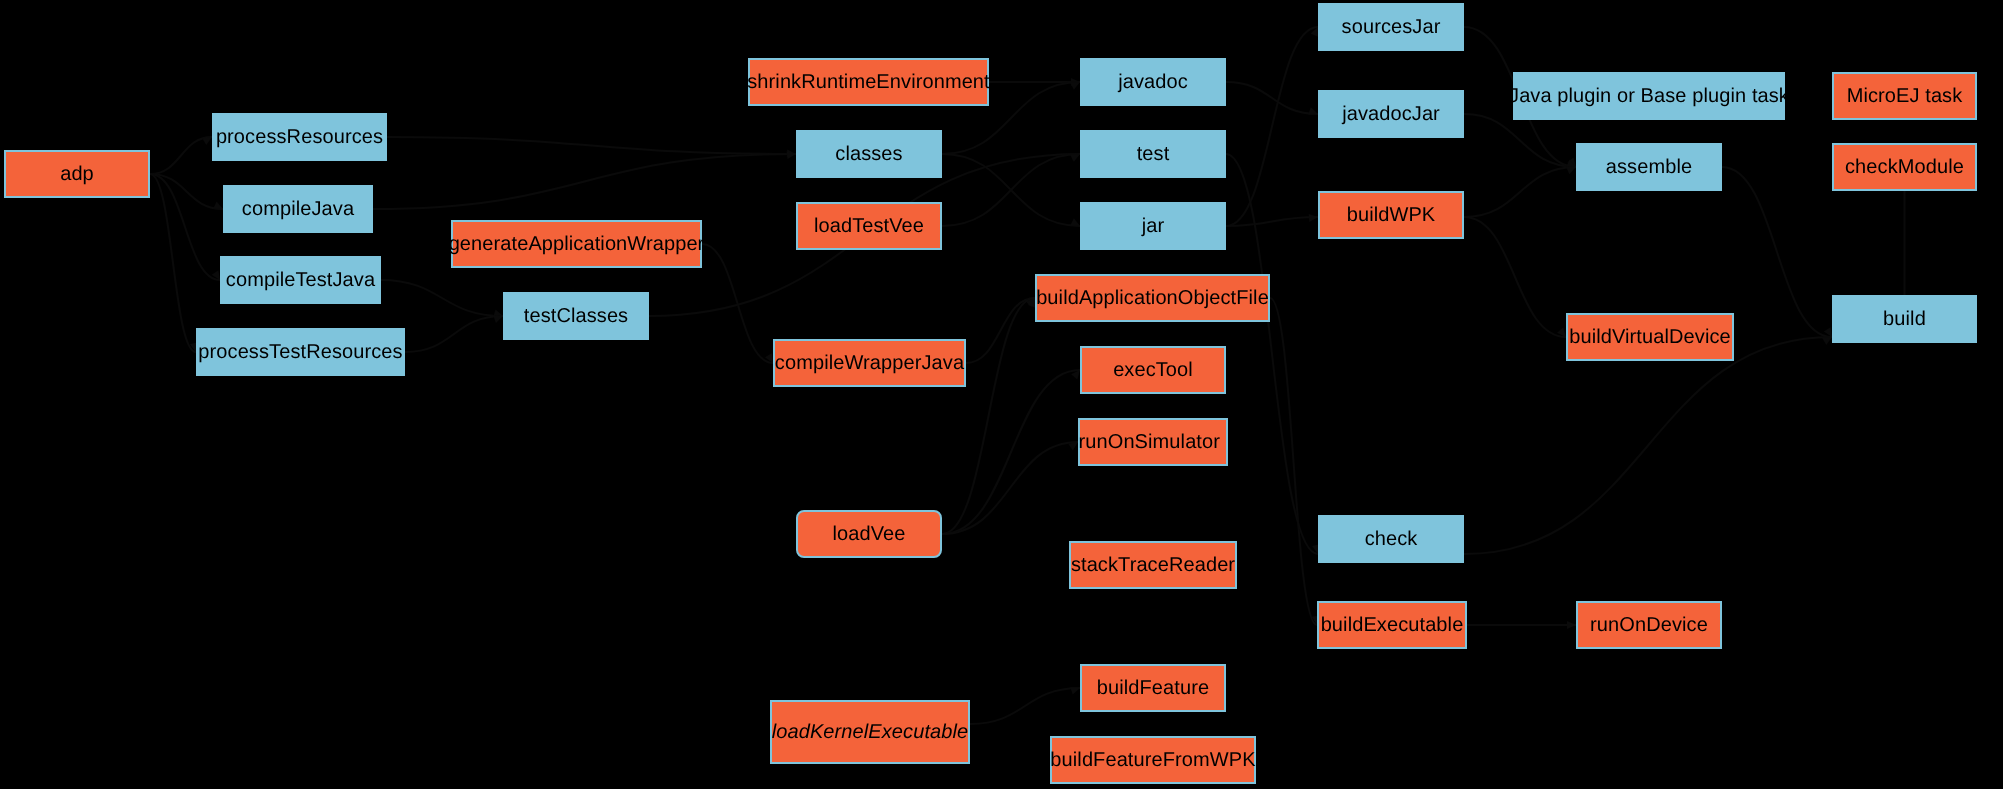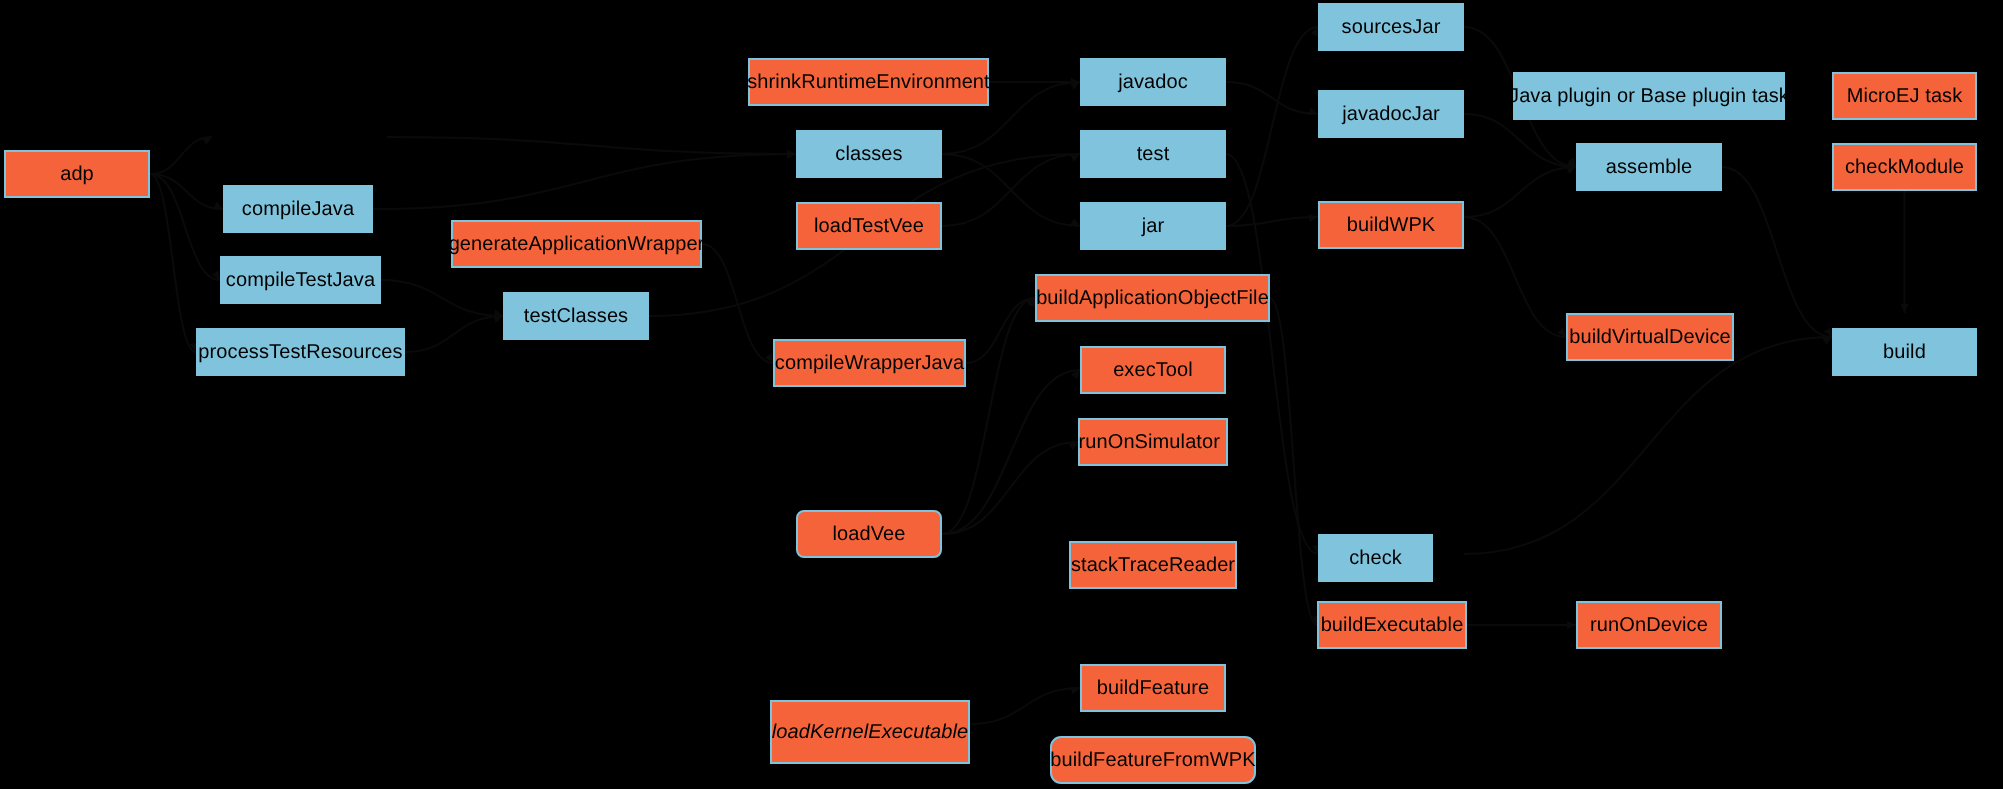--- a/index.html
+++ b/index.html
@@ -122,20 +122,23 @@
       <path d="M1722,167 C1777,167 1777,337 1832,337"></path>
       <polygon points="1832.0,337.0 1830.5,327.3 1823.8,331.6"></polygon>
       <path d="M1464,554 C1648,554 1648,337 1832,337"></path>
       <polygon points="1832.0,337.0 1822.2,338.1 1826.3,345.0"></polygon>
       <path d="M1904.5,191 C1904.5,191 1904.5,313 1904.5,313"></path>
       <polygon points="1904.5,313.0 1908.5,304.0 1900.5,304.0"></polygon>
     </svg>
 <div class="node microej" style="left: 4px; top: 150px; width: 146px; height: 48px;">
       <span>adp</span>
     </div>
+    <div class="node plugin" style="left: 212px; top: 113px; width: 175px; height: 48px;">
+      <span>processResources</span>
+    </div>
     <div class="node plugin" style="left: 223px; top: 185px; width: 150px; height: 48px;">
       <span>compileJava</span>
     </div>
     <div class="node plugin" style="left: 220px; top: 256px; width: 161px; height: 48px;">
       <span>compileTestJava</span>
     </div>
     <div class="node plugin" style="left: 196px; top: 328px; width: 209px; height: 48px;">
       <span>processTestResources</span>
     </div>
     <div class="node microej" style="left: 451px; top: 220px; width: 251px; height: 48px;">
@@ -179,33 +182,33 @@
     </div>
     <div class="node microej" style="left: 1078px; top: 418px; width: 150px; height: 48px; justify-content: flex-end;">
       <span>runOnSimulator</span>
     </div>
     <div class="node microej" style="left: 1069px; top: 541px; width: 168px; height: 48px;">
       <span>stackTraceReader</span>
     </div>
     <div class="node microej" style="left: 1080px; top: 664px; width: 146px; height: 48px;">
       <span>buildFeature</span>
     </div>
-    <div class="node microej" style="left: 1050px; top: 736px; width: 206px; height: 48px; border-radius: 11px;">
+    <div class="node microej" style="left: 1050px; top: 736px; width: 206px; height: 48px;">
       <span>buildFeatureFromWPK</span>
     </div>
     <div class="node plugin" style="left: 1318px; top: 3px; width: 146px; height: 48px;">
       <span>sourcesJar</span>
     </div>
     <div class="node plugin" style="left: 1318px; top: 90px; width: 146px; height: 48px;">
       <span>javadocJar</span>
     </div>
-    <div class="node microej" style="left: 1318px; top: 201px; width: 146px; height: 48px;">
+    <div class="node microej" style="left: 1318px; top: 191px; width: 146px; height: 48px;">
       <span>buildWPK</span>
     </div>
-    <div class="node plugin" style="left: 1318px; top: 534px; width: 115px; height: 48px;">
+    <div class="node plugin" style="left: 1318px; top: 515px; width: 146px; height: 48px;">
       <span>check</span>
     </div>
     <div class="node microej" style="left: 1317px; top: 601px; width: 150px; height: 48px;">
       <span>buildExecutable</span>
     </div>
     <div class="node plugin" style="left: 1513px; top: 72px; width: 272px; height: 48px;">
       <span>Java plugin or Base plugin task</span>
     </div>
     <div class="node plugin" style="left: 1576px; top: 143px; width: 146px; height: 48px;">
       <span>assemble</span>
@@ -215,16 +218,16 @@
     </div>
     <div class="node microej" style="left: 1576px; top: 601px; width: 146px; height: 48px;">
       <span>runOnDevice</span>
     </div>
     <div class="node microej" style="left: 1832px; top: 72px; width: 145px; height: 48px;">
       <span>MicroEJ task</span>
     </div>
     <div class="node microej" style="left: 1832px; top: 143px; width: 145px; height: 48px;">
       <span>checkModule</span>
     </div>
-    <div class="node plugin" style="left: 1832px; top: 328px; width: 145px; height: 48px;">
+    <div class="node plugin" style="left: 1832px; top: 295px; width: 145px; height: 48px;">
       <span>build</span>
     </div>
   </div>
 
 </body></html>

